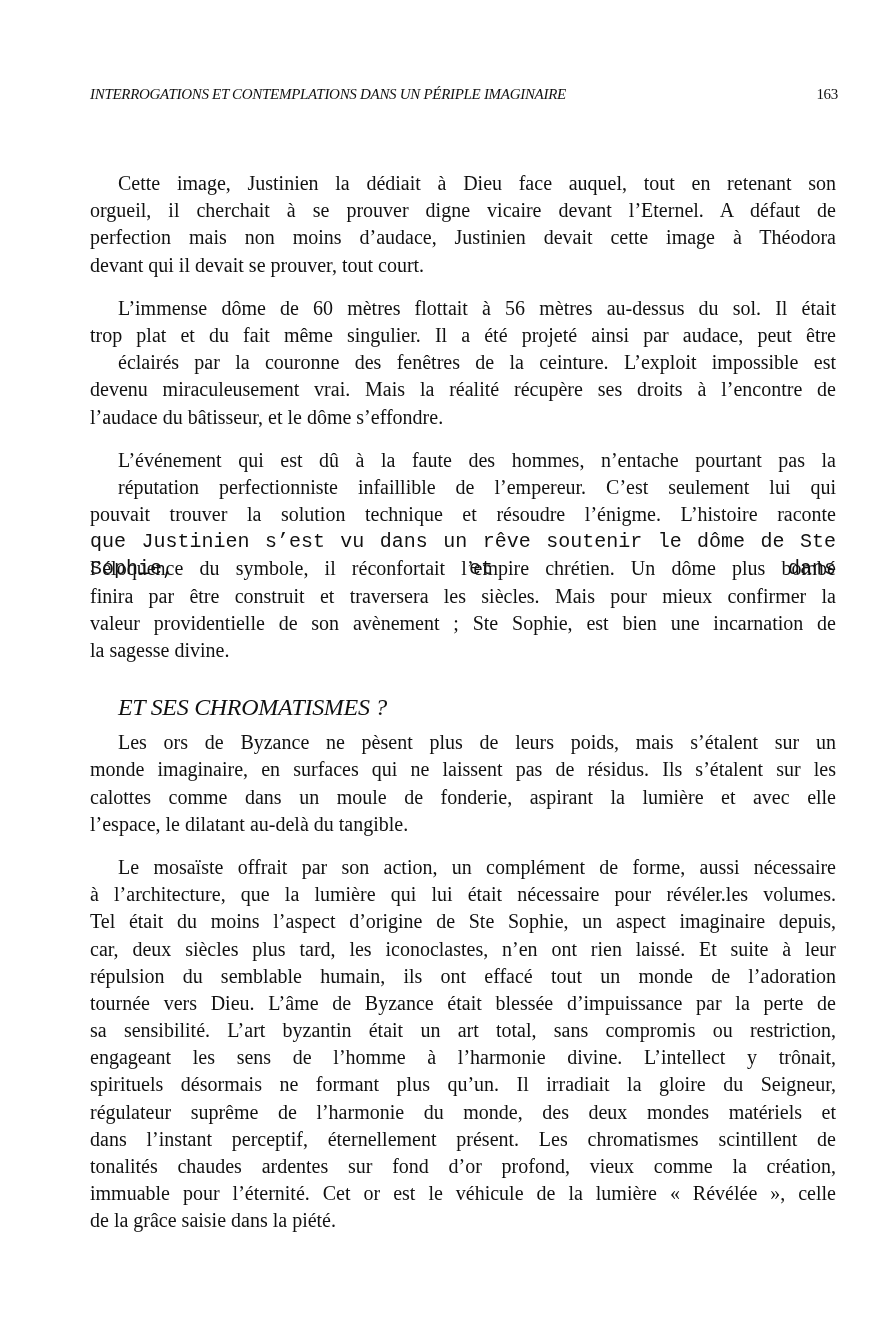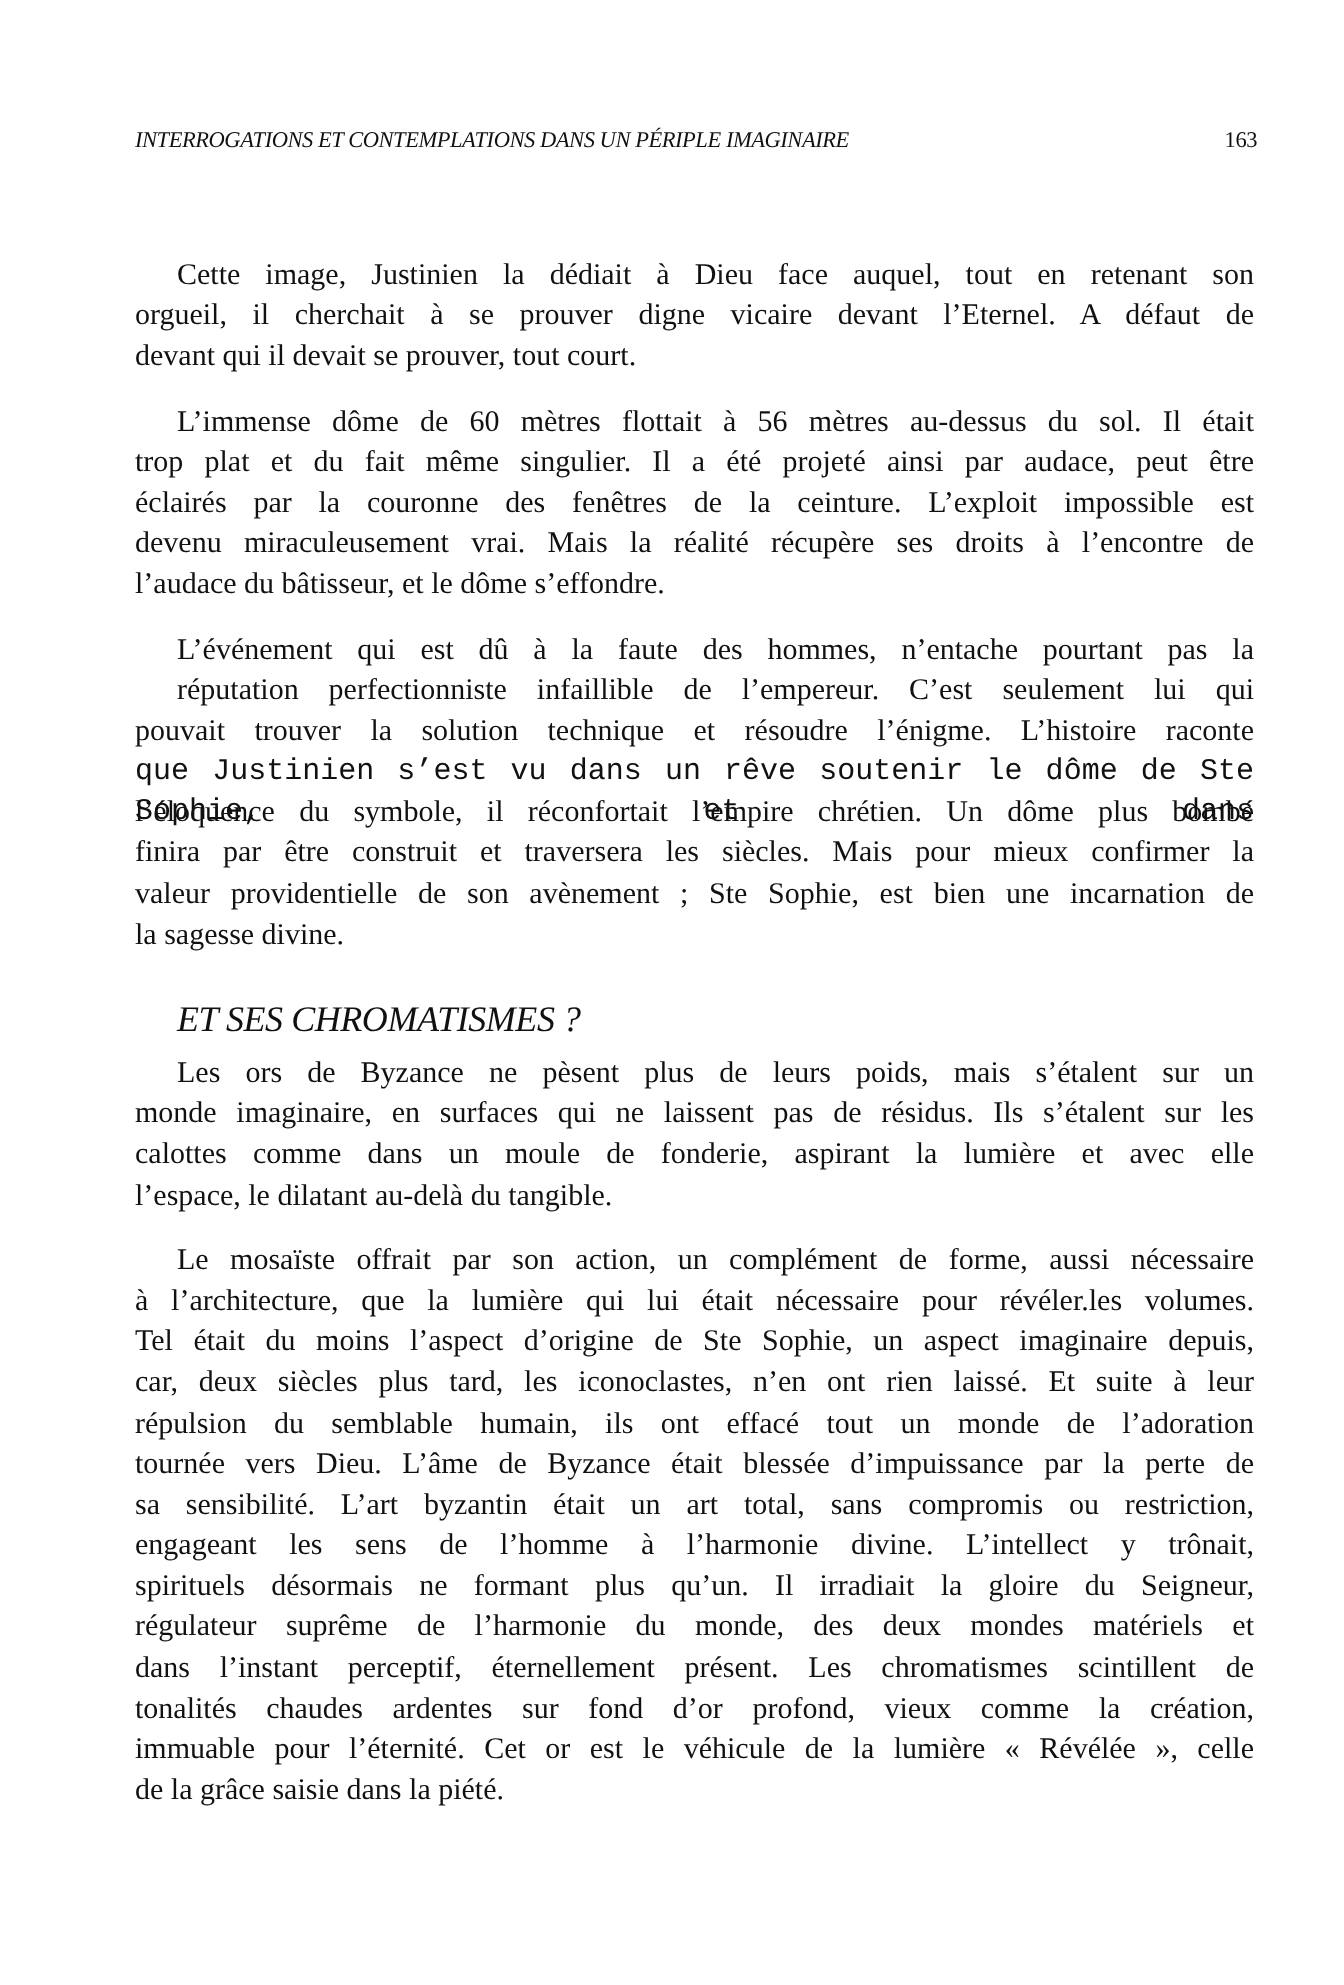--- a/index.html
+++ b/index.html
@@ -77,26 +77,27 @@
 <div class="running-head">
   <span class="title">INTERROGATIONS ET CONTEMPLATIONS DANS UN PÉRIPLE IMAGINAIRE</span>
   <span class="page-num">163</span>
 </div>
 
 <div class="body-text">
   <div id="paras-before">
       <div class="para">
         <span class="line first" style="white-space: normal;">Cette image, Justinien la dédiait à Dieu face auquel, tout en retenant son</span>
         <span class="line" style="white-space: normal;">orgueil, il cherchait à se prouver digne vicaire devant l’Eternel. A défaut de</span>
+        <span class="line" style="white-space: normal;">perfection mais non moins d’audace, Justinien devait cette image à Théodora</span>
         <span class="line last" style="white-space: normal;">devant qui il devait se prouver, tout court.</span>
       </div>
       <div class="para">
         <span class="line first" style="white-space: normal;">L’immense dôme de 60 mètres flottait à 56 mètres au-dessus du sol. Il était</span>
         <span class="line" style="white-space: normal;">trop plat et du fait même singulier. Il a été projeté ainsi par audace, peut être</span>
-        <span class="line" style="white-space: normal;">éclairés par la couronne des fenêtres de la ceinture. L’exploit impossible est</span>
+        <span class="line" style="white-space: normal; margin-left: 28px;">éclairés par la couronne des fenêtres de la ceinture. L’exploit impossible est</span>
         <span class="line" style="white-space: normal;">devenu miraculeusement vrai. Mais la réalité récupère ses droits à l’encontre de</span>
         <span class="line last" style="white-space: normal;">l’audace du bâtisseur, et le dôme s’effondre.</span>
       </div>
       <div class="para">
         <span class="line first" style="white-space: normal;">L’événement qui est dû à la faute des hommes, n’entache pourtant pas la</span>
         <span class="line" style="white-space: normal; margin-left: 28px;">réputation perfectionniste infaillible de l’empereur. C’est seulement lui qui</span>
         <span class="line" style="white-space: normal;">pouvait trouver la solution technique et résoudre l’énigme. L’histoire raconte</span>
         <span class="line" style="white-space: normal; font-family: Liberation Mono, monospace;">que Justinien s’est vu dans un rêve soutenir le dôme de Ste Sophie, et dans</span>
         <span class="line" style="white-space: normal;">l’éloquence du symbole, il réconfortait l’empire chrétien. Un dôme plus bombé</span>
         <span class="line" style="white-space: normal;">finira par être construit et traversera les siècles. Mais pour mieux confirmer la</span>

